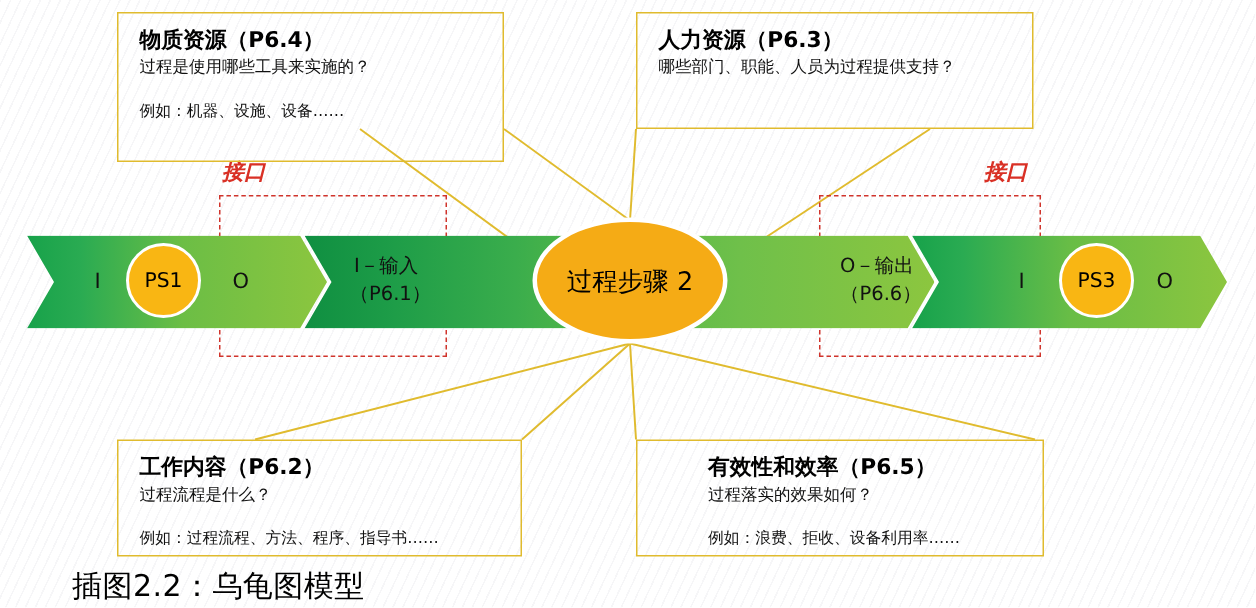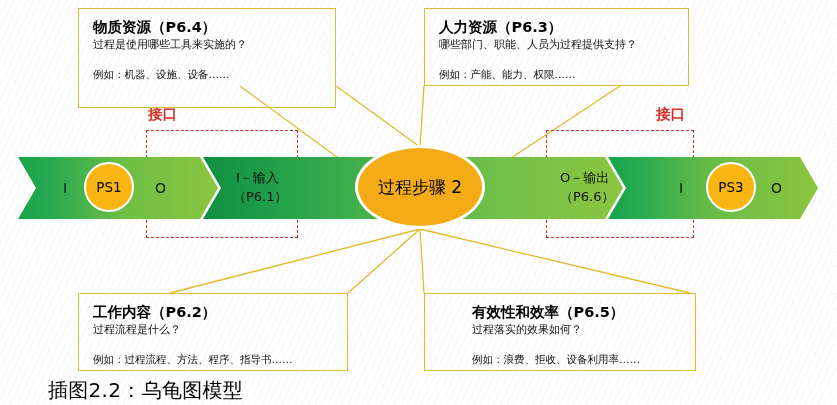--- a/index.html
+++ b/index.html
@@ -80,20 +80,21 @@
   #box-work       { left: 78px;  top: 293px; width: 270px; height: 78px; }
   #box-effect     { left: 424px; top: 293px; width: 272px; height: 78px; padding-left: 47px; }
 
   
   .iface-label {
     position: absolute;
     font-size: 14.5px;
     font-weight: bold;
     color: #d93025;
     white-space: nowrap;
+    font-style: italic;
   }
   #iface-left  { left: 148px; top: 105px; }
   #iface-right { left: 656px; top: 105px; }
 
   
   .iface-box {
     position: absolute;
     box-sizing: border-box;
     border: 1.3px dashed #d0342c;
     background: transparent;
@@ -257,21 +258,20 @@
 
   <div class="infobox" id="box-material">
     <div class="ib-title">物质资源（P6.4）</div>
     <div class="ib-question">过程是使用哪些工具来实施的？</div>
     <div class="ib-example">例如：机器、设施、设备……</div>
   </div>
 
   <div class="infobox" id="box-human">
     <div class="ib-title">人力资源（P6.3）</div>
     <div class="ib-question">哪些部门、职能、人员为过程提供支持？</div>
-    <div class="ib-example">例如：产能、能力、权限……</div>
   </div>
 
   <div class="infobox" id="box-work">
     <div class="ib-title">工作内容（P6.2）</div>
     <div class="ib-question">过程流程是什么？</div>
     <div class="ib-example">例如：过程流程、方法、程序、指导书……</div>
   </div>
 
   <div class="infobox" id="box-effect">
     <div class="ib-title">有效性和效率（P6.5）</div>

